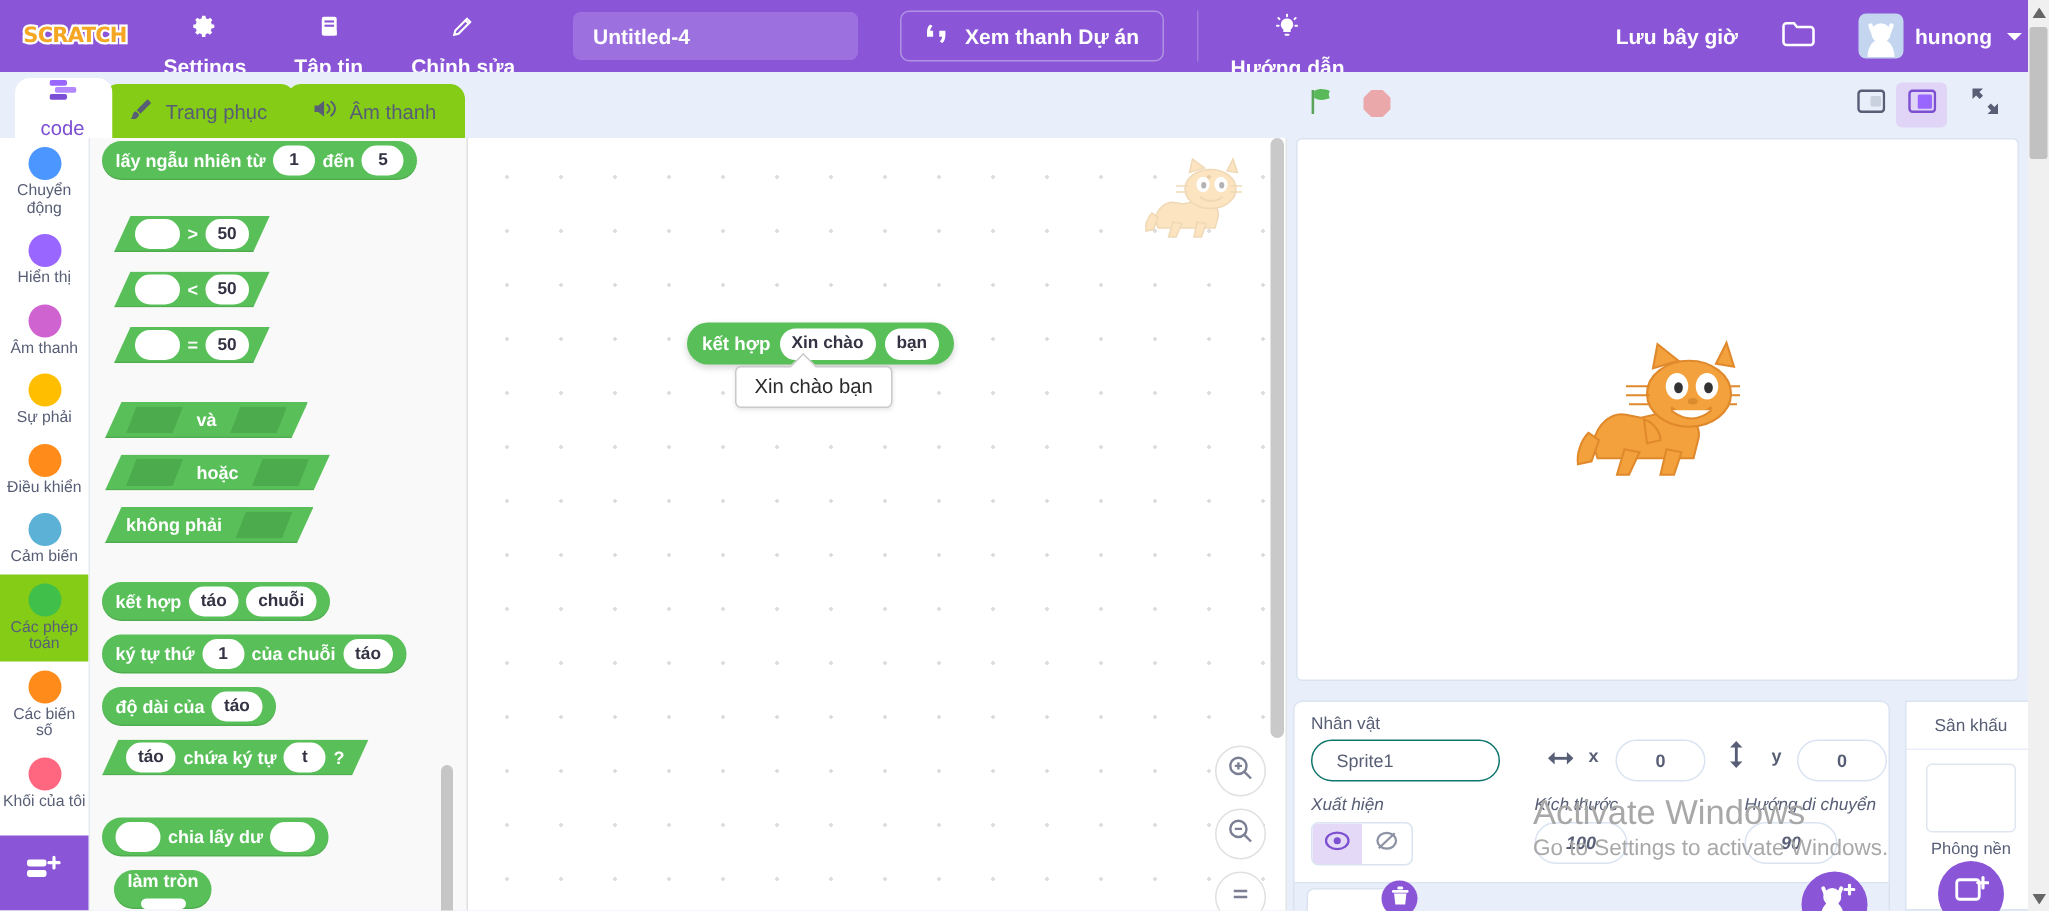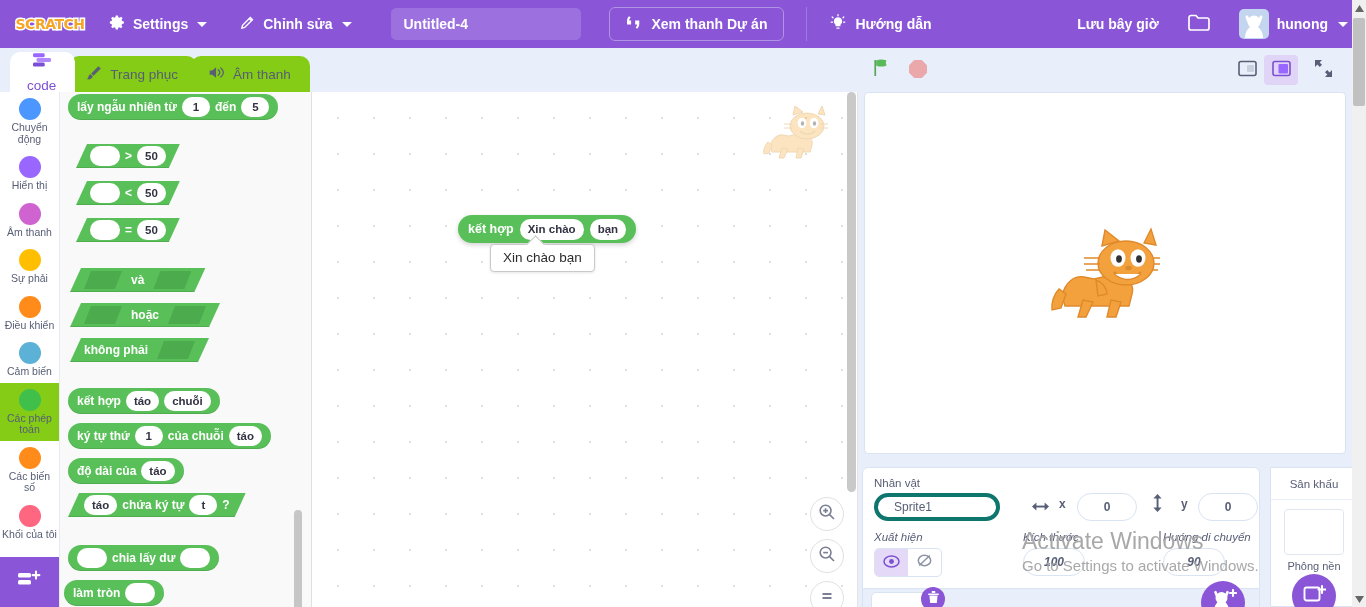--- a/index.html
+++ b/index.html
@@ -30,20 +30,21 @@
     paint-order: stroke fill;
     letter-spacing: -0.5px;
     white-space: nowrap;
   }
   .menu-item {
     display: flex; align-items: center; gap: 7px;
     height: 30px; padding: 0 11px; margin-left: 10px;
     border-radius: 4px; cursor: pointer;
     font-size: 14px; font-weight: bold; color: #fff;
     white-space: nowrap;
+    flex-direction: column;
   }
   .caret { width: 0; height: 0; border-left: 5px solid #fff; border-right: 5px solid #fff;
            border-top: 5px solid #fff; border-bottom: 0;
            border-left-color: transparent; border-right-color: transparent; margin-left: 2px;}
   .title-field {
     margin-left: 28px; width: 190px; height: 32px;
     background: #9d70df; border: 1px solid #9d70df; border-radius: 5px;
     display: flex; align-items: center; padding: 0 12px;
     font-size: 14px; font-weight: bold; color: #fff;
     cursor: text;
@@ -227,21 +228,21 @@
   
   .sprite-panel {
     position: absolute; top: 467px; left: 862px; width: 398px; height: 122px;
     background: #fff; border: 1px solid #d9e3f2;
     border-top-left-radius: 6px; border-top-right-radius: 6px;
     border-bottom: 1px solid #d9e3f2;
   }
   .sp-row1 { position: relative; height: 58px; }
   .sp-lab { font-size: 11.5px; color: #575e75; }
   .sp-input {
-    border: 4px solid #0f766e; border-radius: 16px;
+    border: 1px solid #0f766e; border-radius: 16px;
     height: 28px; display: flex; align-items: center;
     font-size: 12px; color: #575e75; cursor: text;
   }
   .sp-num {
     border: 1px solid #d9e3f2; border-radius: 16px;
     height: 28px; width: 60px;
     display: flex; align-items: center; justify-content: center;
     font-size: 12px; color: #575e75; font-weight: bold; cursor: text;
   }
   .axis-lab { font-size: 12px; color: #575e75; font-weight: bold; }
@@ -327,20 +328,32 @@
     <span>
       <svg width="17" height="17" viewBox="0 0 24 24" fill="#fff">
           <path d="M12 8a4 4 0 100 8 4 4 0 000-8zm0 6a2 2 0 110-4 2 2 0 010 4z"></path>
           <path d="M21 13.5v-3l-2.4-.5a6.9 6.9 0 00-.8-1.9l1.4-2-2.1-2.1-2 1.4a6.9 6.9 0 00-1.9-.8L12.5 2h-3l-.5 2.6a6.9 6.9 0 00-1.9.8l-2-1.4L3 6.1l1.4 2a6.9 6.9 0 00-.8 1.9L1.2 10.5v3l2.4.5c.2.7.5 1.3.8 1.9l-1.4 2 2.1 2.1 2-1.4c.6.4 1.2.6 1.9.8l.5 2.6h3l.5-2.6c.7-.2 1.3-.5 1.9-.8l2 1.4 2.1-2.1-1.4-2c.4-.6.6-1.2.8-1.9l2.6-.5z"></path>
         </svg>
     </span>
     <span>Settings</span>
     <span class="caret"></span>
   </div>
 
+  <div class="menu-item">
+    <span>
+      <svg width="17" height="17" viewBox="0 0 24 24" fill="#fff">
+          <rect x="5" y="3" width="14" height="18" rx="2"></rect>
+          <rect x="7.5" y="6.5" width="9" height="2" fill="#8a55d7"></rect>
+          <rect x="7.5" y="10.5" width="9" height="2" fill="#8a55d7"></rect>
+          <path d="M19 16v5l-3.5-2.5L12 21v-5z" fill="#fff"></path>
+        </svg>
+    </span>
+    <span>Tập tin</span>
+    <span class="caret"></span>
+  </div>
 
   <div class="menu-item">
     <span>
       <svg width="17" height="17" viewBox="0 0 24 24" fill="none" stroke="#fff" stroke-width="2">
           <path d="M4 20l4-1 11-11-3-3L5 16z"></path>
           <path d="M14 6l3 3"></path>
         </svg>
     </span>
     <span>Chỉnh sửa</span>
     <span class="caret"></span>
@@ -595,21 +608,21 @@
       <span class="oval">t</span>
       <span>?</span>
     </div>
 
     <div class="blk" style="left:8px; top:453px;">
       <span class="oval empty"></span>
       <span>chia lấy dư</span>
       <span class="oval empty"></span>
     </div>
 
-    <div class="blk" style="left:4px; top:488px;">
+    <div class="blk" style="left:16px; top:488px;flex-direction:column;">
       <span>làm tròn</span>
       <span class="oval empty"></span>
     </div>
 
   </div>
   <div class="pal-scrollbar"></div>
   <div class="pal-edge"></div>
 </div>
 
 <div class="canvas">

